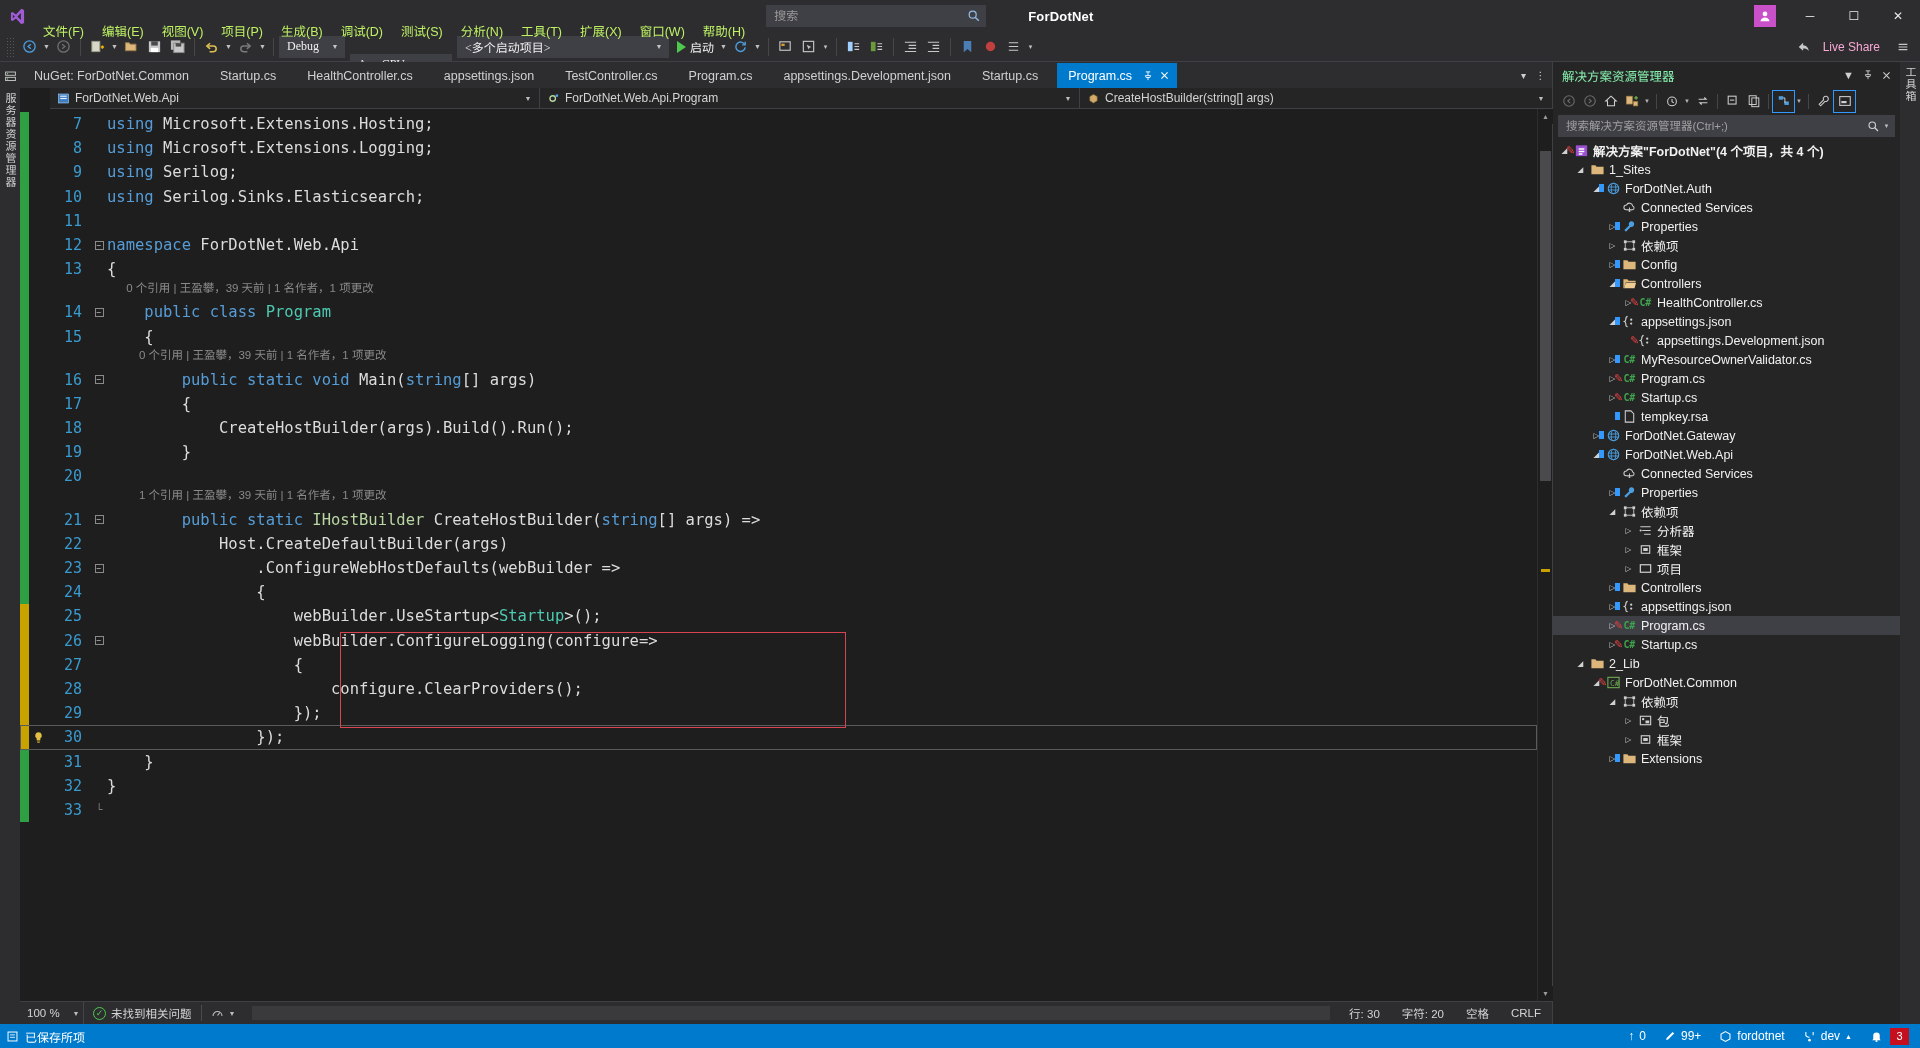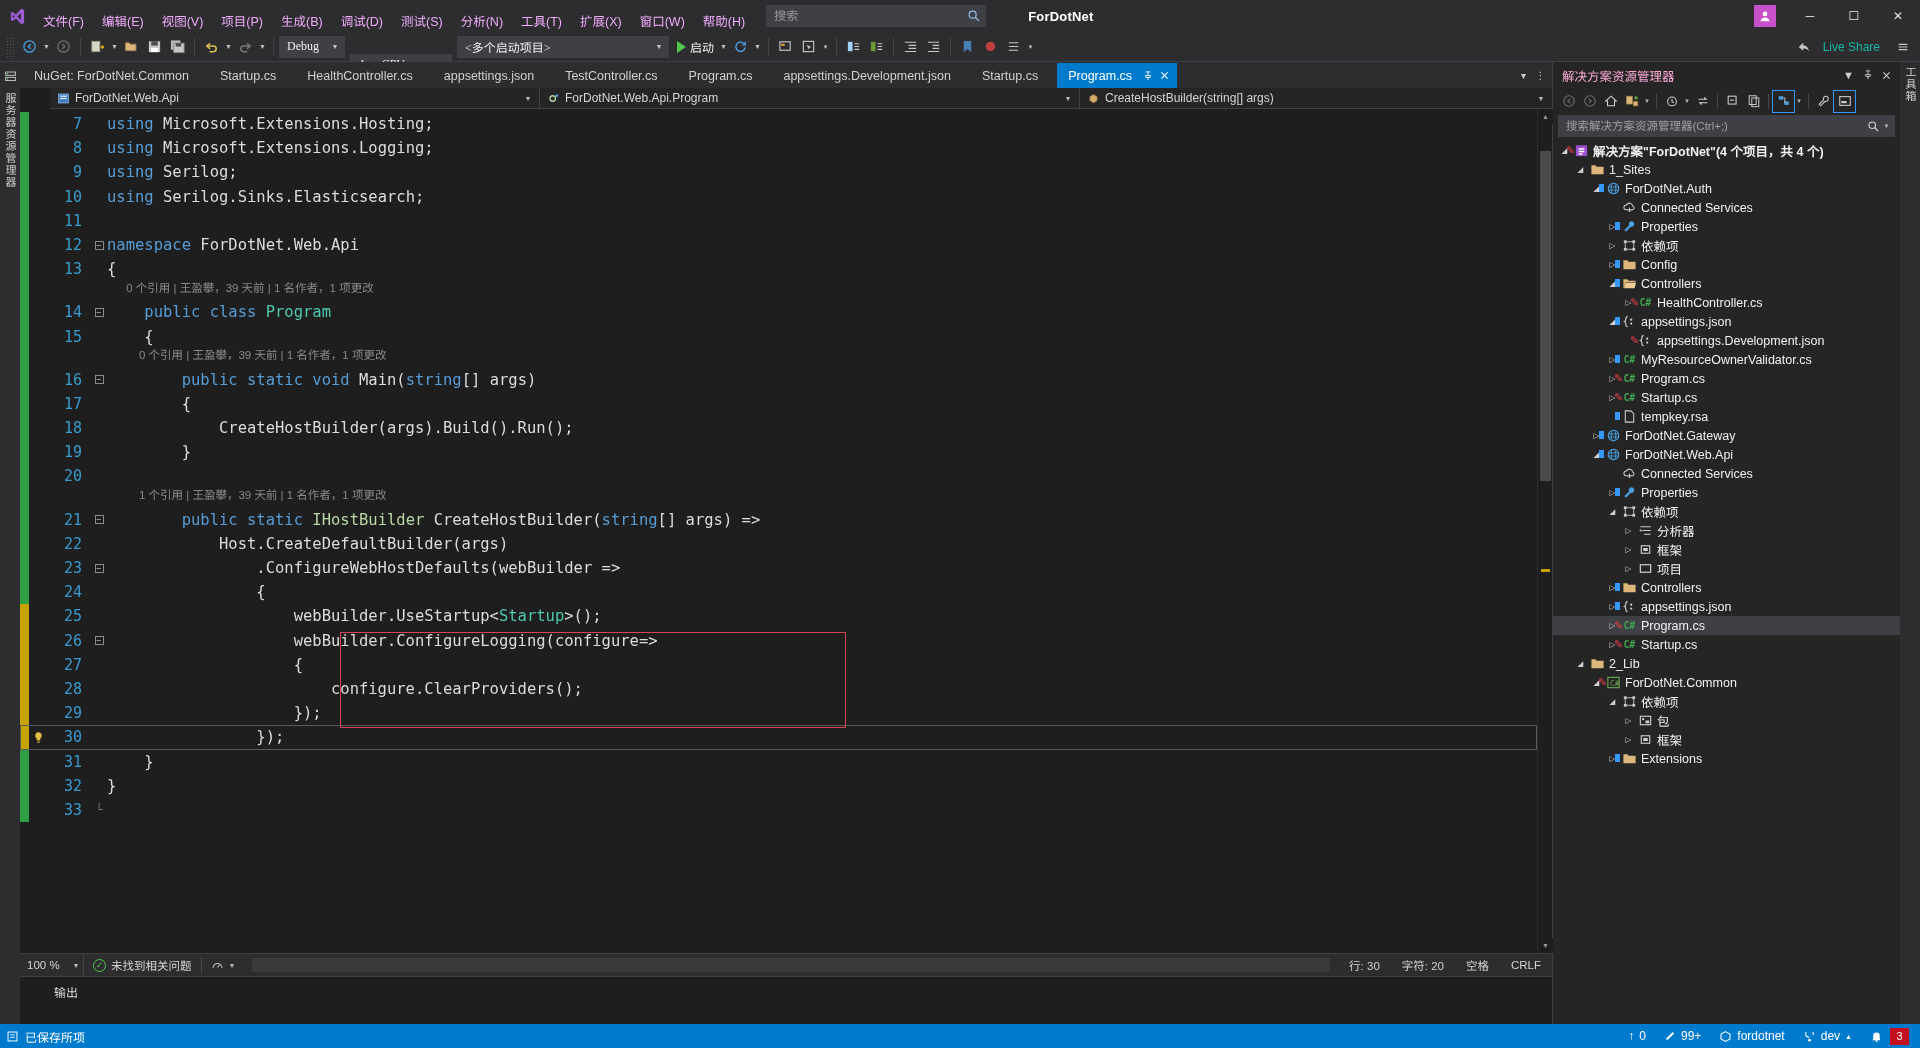--- a/index.html
+++ b/index.html
@@ -18,21 +18,21 @@
   .titlebar {
     height: 32px; background: #2d2d30; display: flex; align-items: center;
     flex: 0 0 32px; position: relative;
   }
   .vs-logo {
     width: 34px; height: 32px; display: flex; align-items: center; justify-content: center;
   }
   .vs-logo svg { width: 17px; height: 17px; }
   .menu { display: flex; align-items: center; height: 32px; }
   .menu-item {
-    padding: 6px 9px; height: 32px; line-height: 32px; font-size: 12.5px; color: #f0abfc;
+    padding: 16px 9px; height: 32px; line-height: 32px; font-size: 12.5px; color: #bef264;
     cursor: default; white-space: nowrap;
   }
   .search-box {
     margin-left: 12px; width: 220px; height: 22px; background: #3f3f46;
     border: 1px solid #3f3f46; display: flex; align-items: center;
     padding: 0 4px 0 7px; position: relative;
   }
   .search-box input {
     flex: 1; background: transparent; border: none; outline: none;
     color: #cccccc; font-size: 12px; font-family: inherit;
@@ -82,21 +82,21 @@
   .run-btn {
     display: flex; align-items: center; height: 22px; padding: 0 4px 0 3px;
     color: #f1f1f1; font-size: 12px;
   }
   .play-tri {
     width: 0; height: 0; border-left: 9px solid #4ec94e; border-top: 6px solid transparent;
     border-bottom: 6px solid transparent; margin-right: 4px;
   }
   .live-share {
     margin-left: auto; display: flex; align-items: center; gap: 12px; font-size: 12px;
-    color: #14b8a6; padding-right: 10px;
+    color: #f9a8d4; padding-right: 10px;
   }
   .tb-ext { width: 26px; height: 22px; display:flex; align-items:center; justify-content:center;
             color:#d8d8d8; font-size: 11px; margin-right: 4px;}
 
   
   .main { flex: 1; display: flex; min-height: 0; background: #2d2d30; }
 
   .left-rail {
     width: 20px; background: #2d2d30; display: flex; flex-direction: column;
     align-items: center; padding-top: 6px; flex: 0 0 20px;
@@ -234,21 +234,21 @@
 
   
   .sol-panel {
     width: 348px; flex: 0 0 348px; background: #252526; display: flex; flex-direction: column;
     border-left: 1px solid #3f3f46;
   }
   .sol-header {
     height: 26px; display: flex; align-items: center; padding: 0 4px 0 9px; flex: 0 0 26px;
     background: #252526;
   }
-  .sol-title { font-size: 12.5px; color: #f9a8d4; flex: 1; white-space: nowrap; }
+  .sol-title { font-size: 12.5px; color: #86efac; flex: 1; white-space: nowrap; }
   .sol-hbtn {
     width: 19px; height: 20px; display: flex; align-items: center; justify-content: center;
     color: #d0d0d0; font-size: 11px;
   }
   .sol-toolbar {
     height: 26px; display: flex; align-items: center; padding-left: 5px; flex: 0 0 26px; gap: 0;
   }
   .st-btn {
     width: 21px; height: 21px; display: flex; align-items: center; justify-content: center;
     color: #c9c9c9; font-size: 11px;
@@ -868,23 +868,20 @@
           <div class="h-thumb"></div>
         </div>
         <div class="es-right">
           <div class="es-item">行: 30</div>
           <div class="es-item">字符: 20</div>
           <div class="es-item">空格</div>
           <div class="es-item">CRLF</div>
         </div>
       </div>
 
-      <div class="output-pane">
-        <div class="output-title">输出</div>
-      </div>
     </div>
 
     <div class="sol-panel">
       <div class="sol-header">
         <span class="sol-title">解决方案资源管理器</span>
         <span class="sol-hbtn">▼</span>
         <span class="sol-hbtn">
           <svg viewBox="0 0 16 16" width="12" height="12">
               <path d="M5 2.5h6M8 2.5v5M4.5 7.5h7l-1 2.5h-5zM8 10v3.5" stroke="#d0d0d0" stroke-width="1.2" fill="none"></path>
             </svg>

